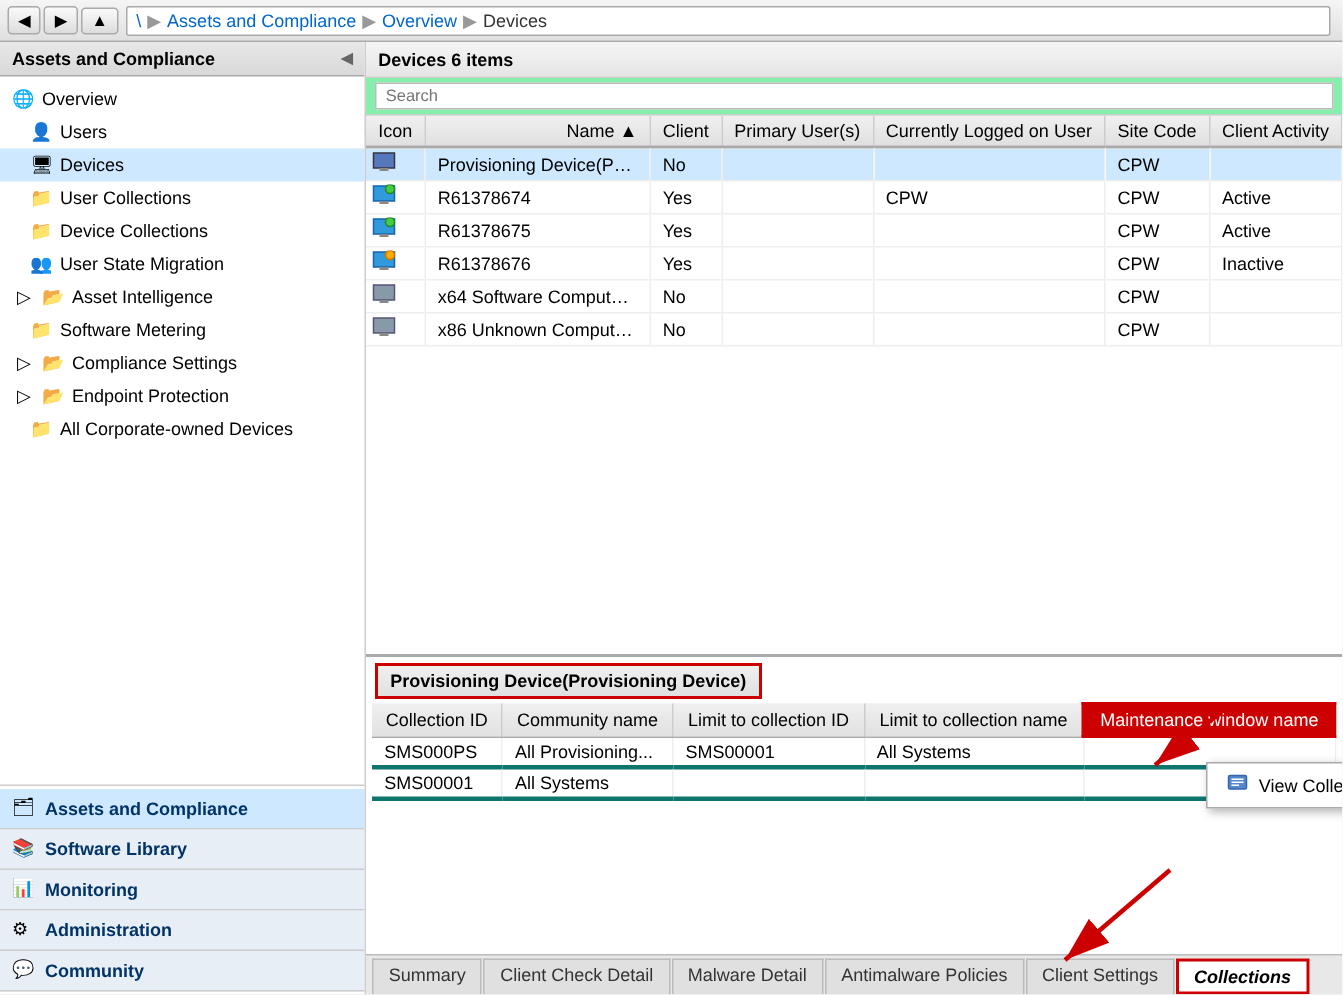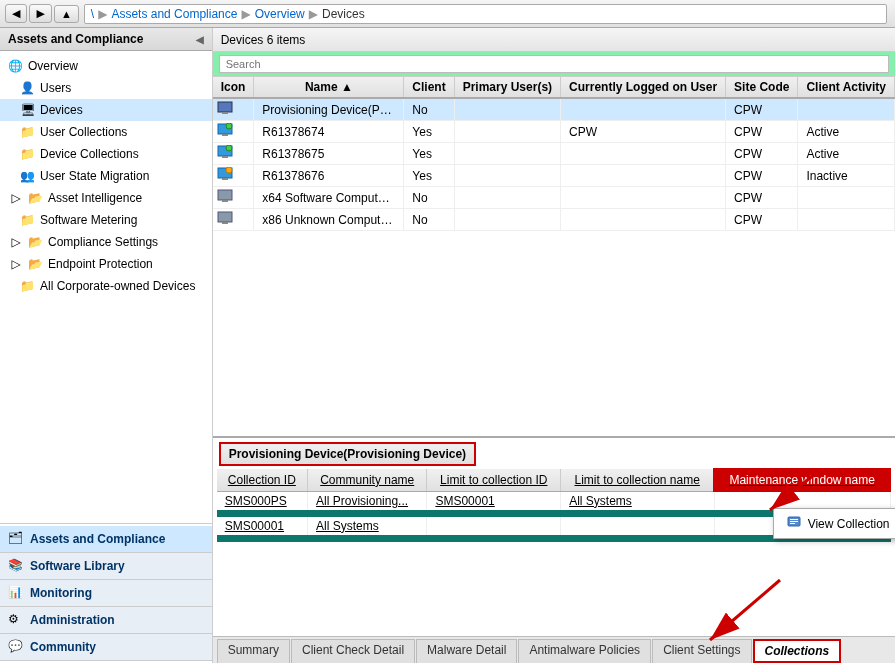--- a/index.html
+++ b/index.html
@@ -26,39 +26,39 @@
     .sidebar-item .label { flex: 1; }
     .sidebar-item-indented { padding-left: 20px; }
     .sidebar-bottom { border-top: 1px solid #ccc; padding: 2px 0; }
     .sidebar-bottom-item { display: flex; align-items: center; padding: 5px 8px; cursor: pointer; background: #e8eef5; border-bottom: 1px solid #ccc; }
     .sidebar-bottom-item .icon { width: 16px; height: 16px; margin-right: 6px; }
     .sidebar-bottom-item .label { font-size: 12px; font-weight: bold; color: #003366; }
     .sidebar-bottom-item.selected { background: #cde8ff; }
 
     
     .content { flex: 1; display: flex; flex-direction: column; overflow: hidden; background: white; }
-    .content-header { background: linear-gradient(to bottom, #f5f5f5, #e5e5e5); border-bottom: 1px solid #ccc; padding: 4px 8px; font-weight: normal; font-size: 13px; }
+    .content-header { background: linear-gradient(to bottom, #f5f5f5, #e5e5e5); border-bottom: 1px solid #ccc; padding: 4px 8px; font-weight: bold; font-size: 13px; }
     .search-bar { padding: 3px 6px; border-bottom: 1px solid #ccc; background: #86efac; }
     .search-input { width: 100%; border: 1px solid #bbb; padding: 2px 6px; background: white; font-size: 11px; color: #999; }
 
     
     .table-container { flex: 1; overflow-y: auto; overflow-x: hidden; }
     table { width: 100%; border-collapse: collapse; }
-    thead th { background: linear-gradient(to bottom, #f0f0f0, #e0e0e0); border-right: 1px solid #ccc; border-bottom: 2px solid #aaa; padding: 3px 8px; text-align: center; font-weight: bold; white-space: nowrap; cursor: pointer; }
+    thead th { background: linear-gradient(to bottom, #f0f0f0, #e0e0e0); border-right: 1px solid #ccc; border-bottom: 2px solid #aaa; padding: 3px 8px; text-align: right; font-weight: normal; white-space: nowrap; cursor: pointer; }
     tbody tr { border-bottom: 1px solid #eee; }
     tbody tr.selected { background: #cde8ff; }
     tbody td { padding: 2px 8px; border-right: 1px solid #eee; white-space: nowrap; overflow: hidden; text-overflow: ellipsis; max-width: 150px; }
     .icon-cell { width: 24px; padding: 2px 4px; }
 
     
-    .bottom-panel { border-top: 2px solid #aaa; display: flex; flex-direction: column; height: 200px; text-decoration: underline; }
+    .bottom-panel { border-top: 2px solid #aaa; display: flex; flex-direction: column; height: 200px; }
     .bottom-panel-table-container { flex: 1; overflow-y: auto; margin: 0 4px; }
     .bottom-panel-table { width: 100%; border-collapse: collapse; }
     .bottom-panel-table th { background: linear-gradient(to bottom, #f0f0f0, #e0e0e0); border-right: 1px solid #ccc; border-bottom: 1px solid #aaa; padding: 3px 8px; text-align: center; font-weight: normal; white-space: nowrap; }
-    .bottom-panel-table td { padding: 2px 8px; border-right: 1px solid #eee; border-bottom: 7px solid #0f766e; white-space: nowrap; }
+    .bottom-panel-table td { padding: 2px 8px; border-right: 1px solid #eee; border-bottom: 3px solid #0f766e; white-space: nowrap; }
 
     
     .context-popup { position: absolute; background: white; border: 1px solid #aaa; box-shadow: 2px 2px 6px rgba(0,0,0,0.3); z-index: 100; }
     .context-popup-item { display: flex; align-items: center; padding: 5px 12px; cursor: pointer; white-space: nowrap; }
     .context-popup-item .icon { margin-right: 6px; }
 
     
     .tabs-bar { display: flex; background: #e8e8e8; border-top: 1px solid #bbb; padding-top: 2px; padding-left: 4px; }
     .tab { padding: 3px 10px; border: 1px solid #bbb; border-bottom: none; background: #e0e0e0; margin-right: 1px; cursor: pointer; font-size: 12px; color: #333; }
     .tab.highlighted { border: 2px solid #cc0000; background: white; color: #000; font-weight: bold; font-style: italic; }

